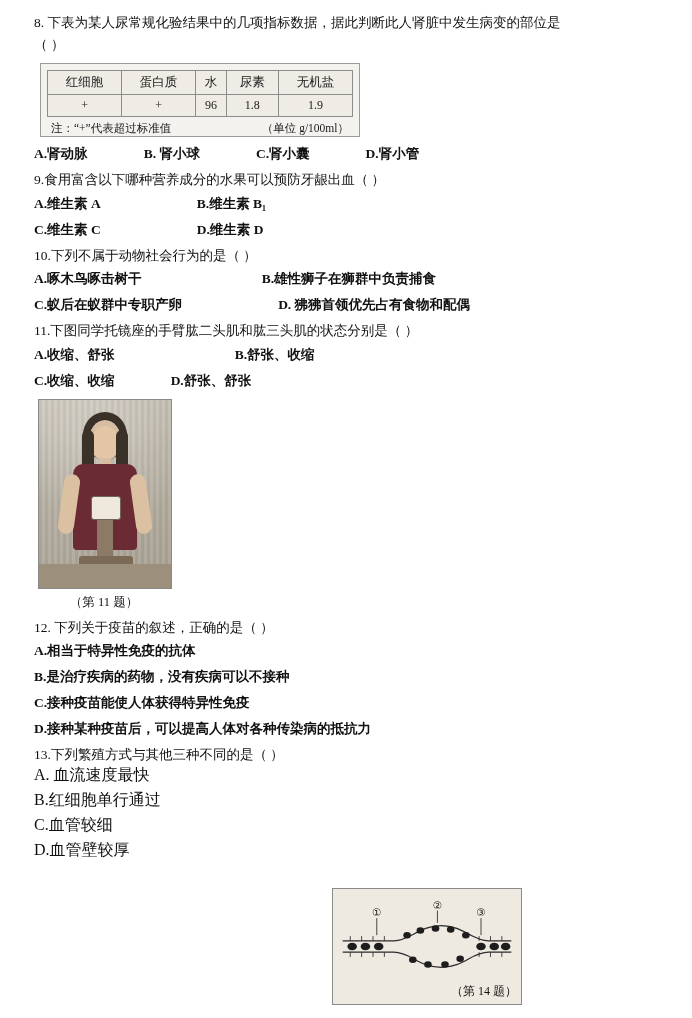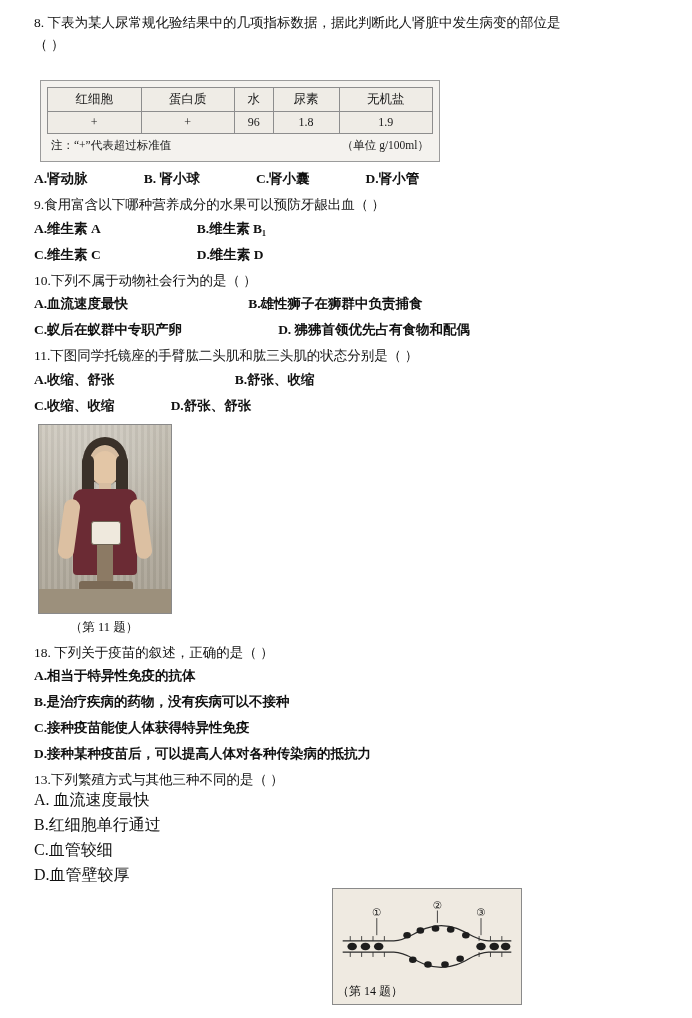--- a/index.html
+++ b/index.html
@@ -46,25 +46,25 @@
   }
   .opt {
     display: inline-block;
   }
   .gapM { display:inline-block; width: 56px; }
   .gapL { display:inline-block; width: 96px; }
   .gapXL { display:inline-block; width: 120px; }
 
   
   .table-fig {
-    margin: 25px 0 6px 6px;
-    width: 400px;
+    margin: 8px 0 6px 6px;
+    width: 320px;
     border: 1px solid #9b9b9b;
     background: #f4f2ee;
-    padding: 6px 6px 8px 6px;
+    padding: 6px 6px 0 6px;
     box-sizing: border-box;
   }
   table.urine {
     border-collapse: collapse;
     width: 100%;
     font-size: 12px;
     background: #efece6;
   }
   table.urine td, table.urine th {
     border: 1px solid #8d8d8d;
@@ -213,21 +213,21 @@
     background: #efeae1;
     padding: 6px 4px 4px 4px;
     box-sizing: border-box;
   }
   .cap-draw {
     width: 100%;
     height: 86px;
     display: block;
   }
   .cap-cap {
-    text-align: left;
+    text-align: right;
     font-size: 12px;
     margin-top: 2px;
   }
   .q14-opts .opt { display: block; margin-bottom: 4px; }
 </style>
 </head>
 <body>
 
 <div class="page">
   <div class="content">
@@ -272,21 +272,21 @@
         <span class="opt">A.维生素 A</span><span class="gapL"></span><span class="opt">B.维生素 B₁</span>
       </div>
       <div class="opts">
         <span class="opt">C.维生素 C</span><span class="gapL"></span><span class="opt">D.维生素 D</span>
       </div>
     </div>
 
     <div>
       <p class="q-head">10.下列不属于动物社会行为的是（            ）</p>
       <div class="opts">
-        <span class="opt">A.血流速度最快</span><span class="gapXL"></span><span class="opt">B.雄性狮子在狮群中负责捕食</span>
+        <span class="opt">A.啄木鸟啄击树干</span><span class="gapXL"></span><span class="opt">B.雄性狮子在狮群中负责捕食</span>
       </div>
       <div class="opts">
         <span class="opt">C.蚁后在蚁群中专职产卵</span><span class="gapL"></span><span class="opt">D. 狒狒首领优先占有食物和配偶</span>
       </div>
     </div>
 
     <div>
       <p class="q-head">11.下图同学托镜座的手臂肱二头肌和肱三头肌的状态分别是（            ）</p>
       <div class="opts">
         <span class="opt">A.收缩、舒张</span><span class="gapXL"></span><span class="opt">B.舒张、收缩</span>
@@ -310,21 +310,21 @@
           <div class="ph-stand"></div>
           <div class="ph-mirror"></div>
           <div class="ph-base"></div>
           <div class="ph-table"></div>
         </div>
         <div class="fig-cap">（第 11 题）</div>
       </div>
     </div>
 
     <div>
-      <p class="q-head">18. 下列关于疫苗的叙述，正确的是（            ）</p>
+      <p class="q-head">12. 下列关于疫苗的叙述，正确的是（            ）</p>
       <div class="opts">A.相当于特异性免疫的抗体</div>
       <div class="opts">B.是治疗疾病的药物，没有疾病可以不接种</div>
       <div class="opts">C.接种疫苗能使人体获得特异性免疫</div>
       <div class="opts">D.接种某种疫苗后，可以提高人体对各种传染病的抵抗力</div>
     </div>
 
     <div>
       <p class="q-head">13.下列繁殖方式与其他三种不同的是（            ）</p>
     </div>
 

